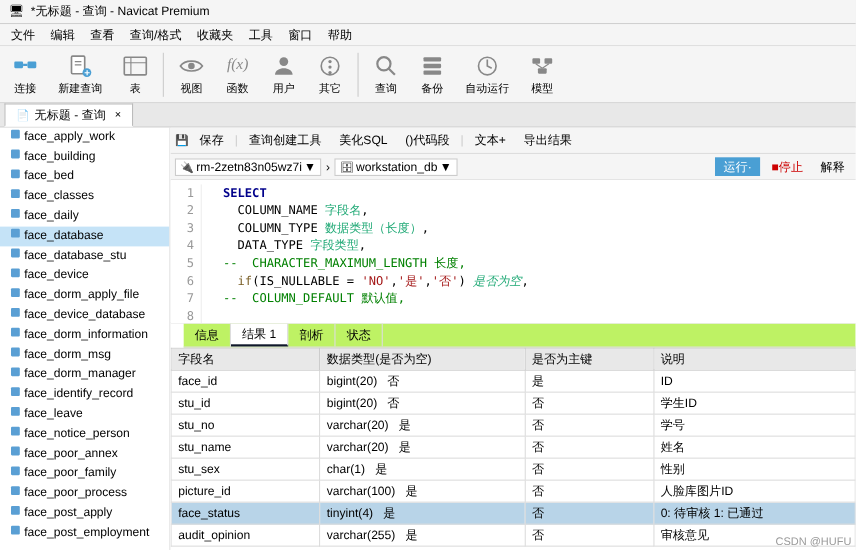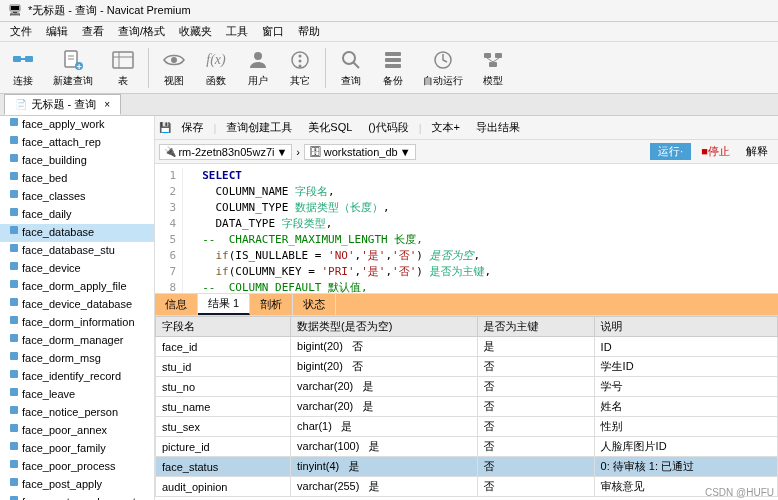--- a/index.html
+++ b/index.html
@@ -51,21 +51,21 @@
     .sql-line { white-space: pre; }
     .kw { color: #00008b; font-weight: bold; }
     .cmt { color: #008000; }
     .str { color: #a31515; }
     .fn { color: #795e26; }
     
     
     .results-area { flex: 1; display: flex; flex-direction: column; overflow: hidden; }
     
     
-    .result-tabs { background: #fdba74; height: 22px; display: flex; align-items: center; border-bottom: 1px solid #ddd; font-size: 11px; }
+    .result-tabs { background: #bef264; height: 22px; display: flex; align-items: center; border-bottom: 1px solid #ddd; font-size: 11px; margin-left: 12px; }
     .result-tab { padding: 2px 10px; cursor: pointer; border-right: 1px solid #ddd; height: 100%; display: flex; align-items: center; }
     .result-tab.active { background: #fff; border-bottom: 2px solid #0f172a; }
     
     
     .result-table-container { flex: 1; overflow: auto; position: relative; }
     .result-table { border-collapse: collapse; font-size: 11px; width: 100%; }
     .result-table th { background: #e8e8e8; border: 1px solid #ccc; padding: 2px 6px; text-align: left; position: sticky; top: 0; font-weight: normal; }
     .result-table td { border: 1px solid #ddd; padding: 2px 6px; white-space: nowrap; }
     .result-table tr.selected td { background: #b8d4e8; }
     
@@ -216,24 +216,20 @@
 
 <div class="main-layout">
 
   <div class="sidebar">
     <div class="sidebar-item">
       <span class="dot"></span>
       <span>face_apply_work</span>
     </div>
     <div class="sidebar-item">
       <span class="dot"></span>
-      <span>face_attach_rep</span>
-    </div>
-    <div class="sidebar-item">
-      <span class="dot"></span>
       <span>face_building</span>
     </div>
     <div class="sidebar-item">
       <span class="dot"></span>
       <span>face_bed</span>
     </div>
     <div class="sidebar-item">
       <span class="dot"></span>
       <span>face_classes</span>
     </div>
@@ -260,25 +256,25 @@
     <div class="sidebar-item">
       <span class="dot"></span>
       <span>face_device_database</span>
     </div>
     <div class="sidebar-item">
       <span class="dot"></span>
       <span>face_dorm_information</span>
     </div>
     <div class="sidebar-item">
       <span class="dot"></span>
+      <span>face_dorm_msg</span>
+    </div>
+    <div class="sidebar-item">
+      <span class="dot"></span>
       <span>face_dorm_manager</span>
-    </div>
-    <div class="sidebar-item">
-      <span class="dot"></span>
-      <span>face_dorm_msg</span>
     </div>
     <div class="sidebar-item">
       <span class="dot"></span>
       <span>face_identify_record</span>
     </div>
     <div class="sidebar-item">
       <span class="dot"></span>
       <span>face_leave</span>
     </div>
     <div class="sidebar-item">
@@ -352,21 +348,20 @@
             <div>7</div>
             <div>8</div>
         </div>
         <div>
           <div class="sql-line"><span class="kw">  SELECT</span></div>
           <div class="sql-line">    COLUMN_NAME <span style="color:#2a7;">字段名</span>,</div>
           <div class="sql-line">    COLUMN_TYPE <span style="color:#2a7;">数据类型（长度）</span>,</div>
           <div class="sql-line">    DATA_TYPE <span style="color:#2a7;">字段类型</span>,</div>
           <div class="sql-line"><span class="cmt">  --  CHARACTER_MAXIMUM_LENGTH 长度,</span></div>
           <div class="sql-line">    <span class="fn">if</span>(IS_NULLABLE = <span class="str">'NO'</span>,<span class="str">'是'</span>,<span class="str">'否'</span>) <span style="color:#2a7;font-style:italic;">是否为空</span>,</div>
-          <div class="sql-line">    <span class="fn">if</span>(COLUMN_KEY = <span class="str">'PRI'</span>,<span class="str">'是'</span>,<span class="str">'否'</span>) <span style="color:#2a7;">是否为主键</span>,</div>
           <div class="sql-line"><span class="cmt">  --  COLUMN_DEFAULT 默认值,</span></div>
 
         </div>
       </div>
     </div>
 
     <div class="results-area">
 
       <div class="result-tabs">
         <div class="result-tab">信息</div>

